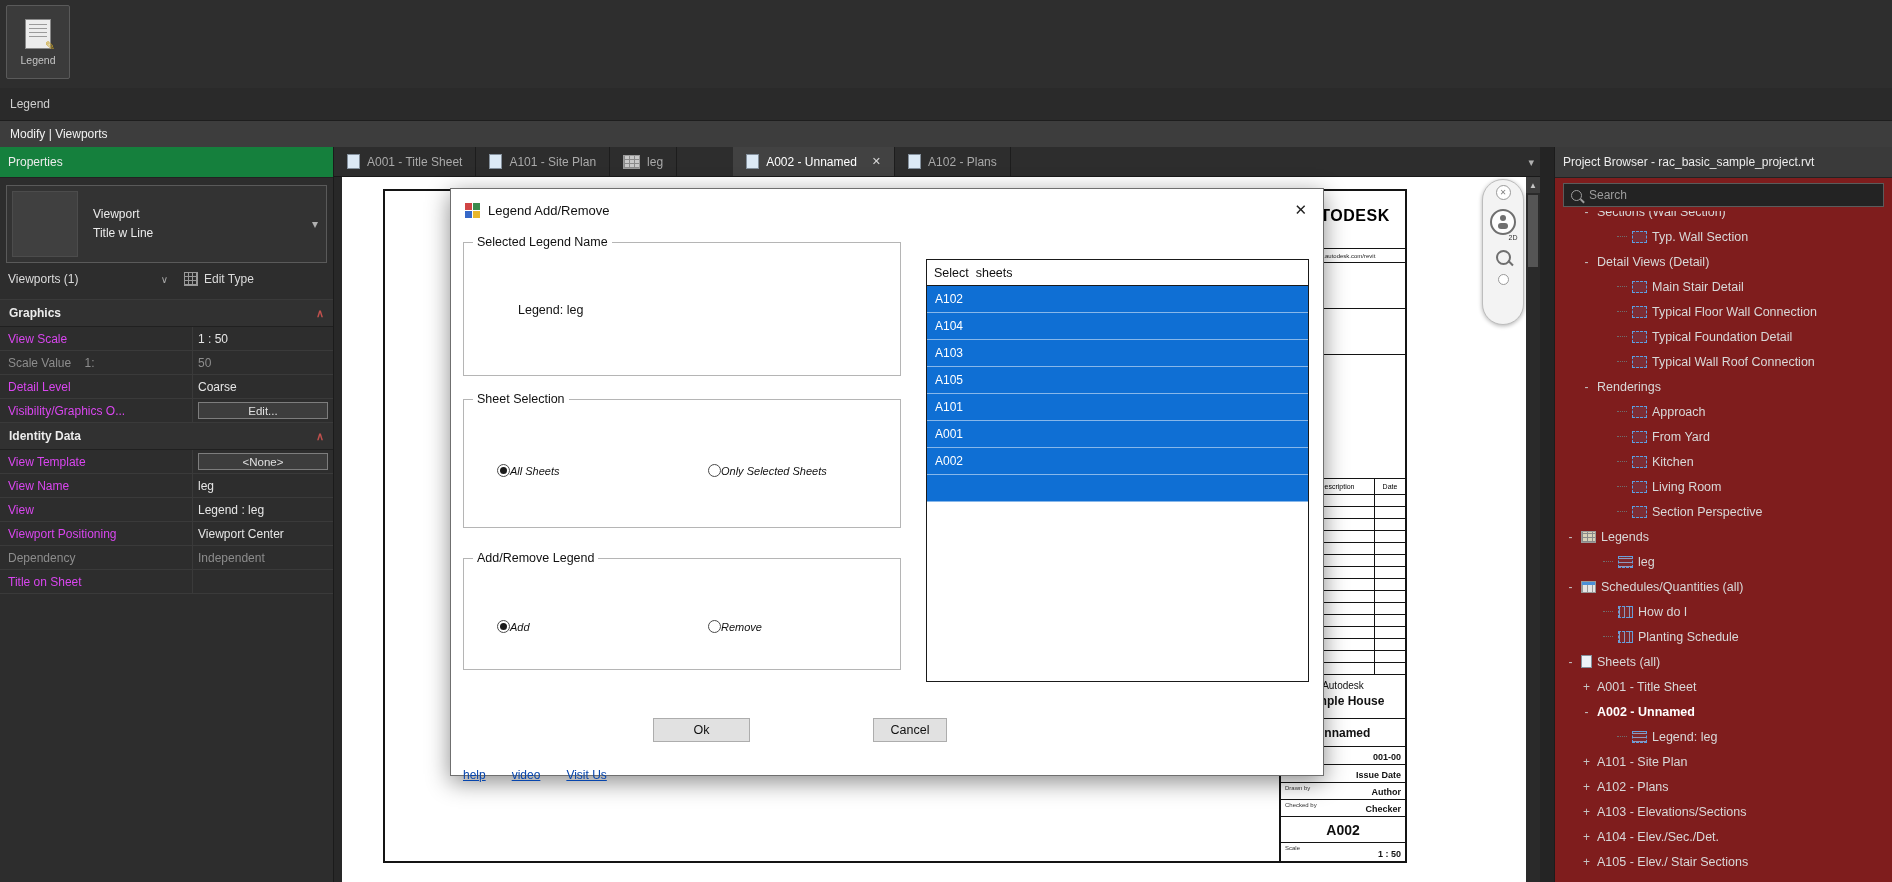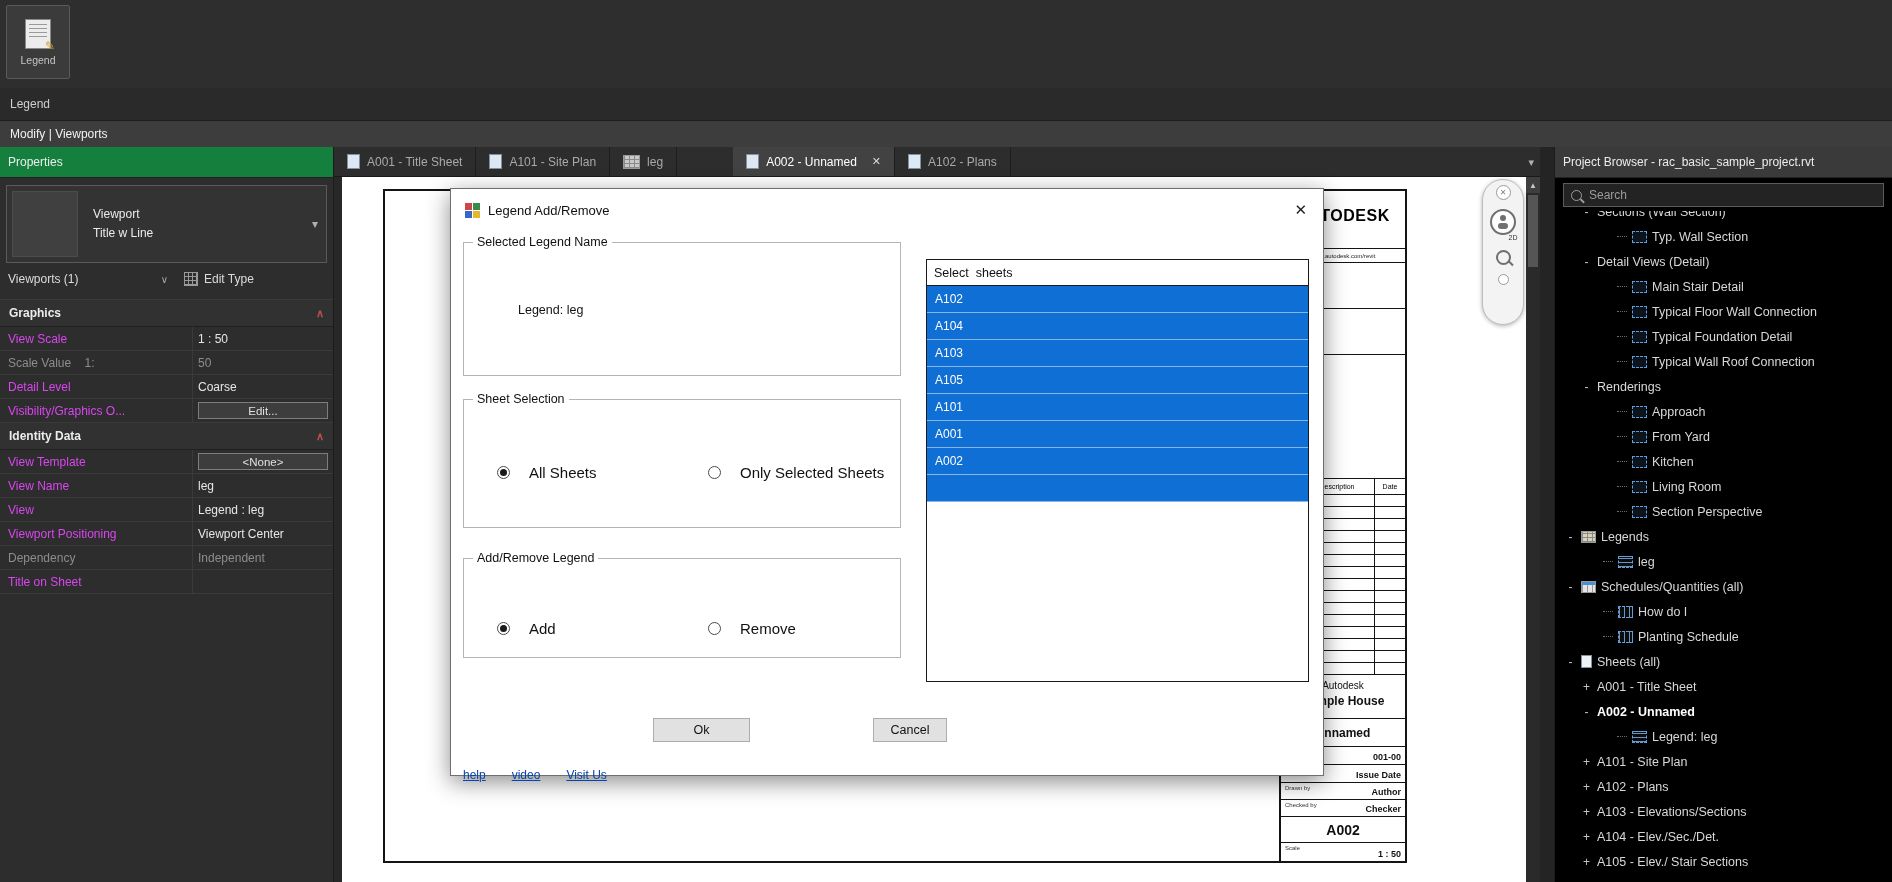--- a/index.html
+++ b/index.html
@@ -106,21 +106,21 @@
   .zoom::after{content:"";position:absolute;width:7px;height:2px;background:#6f6f6f;right:-5px;bottom:-1px;transform:rotate(45deg);}
   .pill-dot{width:9px;height:9px;border:1px solid #9a9a9a;border-radius:50%;background:#fff;}
 
   
   #canvas-scrollbar{position:absolute;left:1526px;top:177px;width:14px;height:705px;background:#2a2a2a;}
   .sb-btn{height:16px;background:#3e3e3e;color:#c6c6c6;font-size:8px;display:flex;align-items:center;justify-content:center;}
   .sb-thumb{margin:2px;height:72px;background:#555;}
   #splitter{position:absolute;left:1540px;top:147px;width:14px;height:735px;background:#242424;}
 
   
-  #browser{position:absolute;left:1554px;top:147px;width:338px;height:735px;background:#000000;overflow:hidden;
+  #browser{position:absolute;left:1554px;top:147px;width:338px;height:735px;background:#7f1d1d;overflow:hidden;
     border-left:1px solid #1c1c1c;box-sizing:border-box;}
   .browser-header{height:30px;background:#3a3a3a;border-bottom:1px solid #222;display:flex;align-items:center;
     padding:0 8px;font-size:12px;color:#ececec;white-space:nowrap;overflow:hidden;}
   .search-box{margin:5px 8px;height:24px;border:1px solid #5b5b5b;background:#232323;display:flex;align-items:center;
     gap:7px;padding:0 7px;color:#9c9c9c;font-size:12px;box-sizing:border-box;}
   .mag-icon{width:9px;height:9px;border:1.5px solid #9c9c9c;border-radius:50%;position:relative;flex:none;}
   .mag-icon::after{content:"";position:absolute;width:5px;height:1.5px;background:#9c9c9c;right:-4px;bottom:-2px;transform:rotate(45deg);}
   #tree{position:absolute;left:0;right:0;top:64px;bottom:0;overflow:hidden;}
   .tree-item{height:25px;display:flex;align-items:center;gap:5px;white-space:nowrap;font-size:12.5px;color:#d8d8d8;box-sizing:border-box;}
   .tree-item.partial{margin-top:-12px;}
@@ -148,23 +148,23 @@
     box-shadow:0 6px 22px rgba(0,0,0,.45);box-sizing:border-box;z-index:30;color:#111;font-size:12.5px;}
   .dlg-title{height:42px;display:flex;align-items:center;padding-left:14px;}
   .dlg-icon{width:7px;height:7px;background:#d04545;box-shadow:8px 0 #3a8a4d,0 8px #3668c8,8px 8px #e8b62c;
     margin-right:16px;margin-bottom:8px;flex:none;}
   .dlg-title-text{font-size:13px;color:#111;}
   .dlg-close{position:absolute;right:16px;top:12px;font-size:15px;color:#222;cursor:default;}
   .groupbox{position:absolute;left:12px;width:438px;border:1px solid #b5b5b5;box-sizing:border-box;}
   .gb-label{position:absolute;top:-8px;left:9px;background:#fff;padding:0 4px;font-size:12.5px;color:#111;}
   .g1{top:53px;height:134px;}
   .g2{top:210px;height:129px;}
-  .g3{top:369px;height:100px;}
+  .g3{top:369px;height:112px;}
   .legend-name-value{position:absolute;left:54px;top:60px;}
-  .radio-row{position:absolute;display:flex;align-items:center;gap:19px;font-size:15px;color:#111;}
+  .radio-row{position:absolute;display:flex;align-items:center;gap:0;font-size:11px;color:#111;font-style:italic;}
   #sheet-sel-options .radio-row{top:64px;}
   #addrem-options .radio-row{top:61px;}
   .radio{width:13px;height:13px;border:1px solid #4a4a4a;border-radius:50%;background:#fff;position:relative;flex:none;box-sizing:border-box;}
   .radio.checked::after{content:"";position:absolute;left:2px;top:2px;right:2px;bottom:2px;background:#1a1a1a;border-radius:50%;}
   .sheet-list{position:absolute;left:475px;top:70px;width:383px;height:423px;border:1px solid #1a1a1a;box-sizing:border-box;background:#fff;}
   .list-header{height:26px;display:flex;align-items:center;padding-left:7px;border-bottom:1px solid #1a1a1a;
     white-space:pre;color:#111;box-sizing:border-box;}
   .sheet-row{height:27px;background:#0f6fd4;color:#fff;display:flex;align-items:center;padding-left:8px;
     border-bottom:1px solid rgba(255,255,255,.5);box-sizing:border-box;font-size:12px;}
   .dlg-btn{position:absolute;height:24px;background:#e1e1e1;border:1px solid #adadad;font-size:12.5px;

